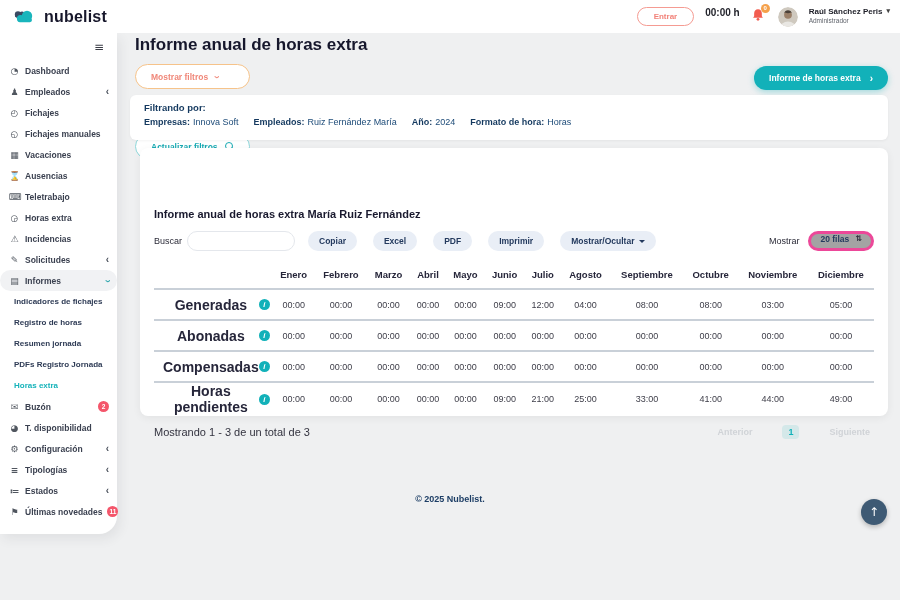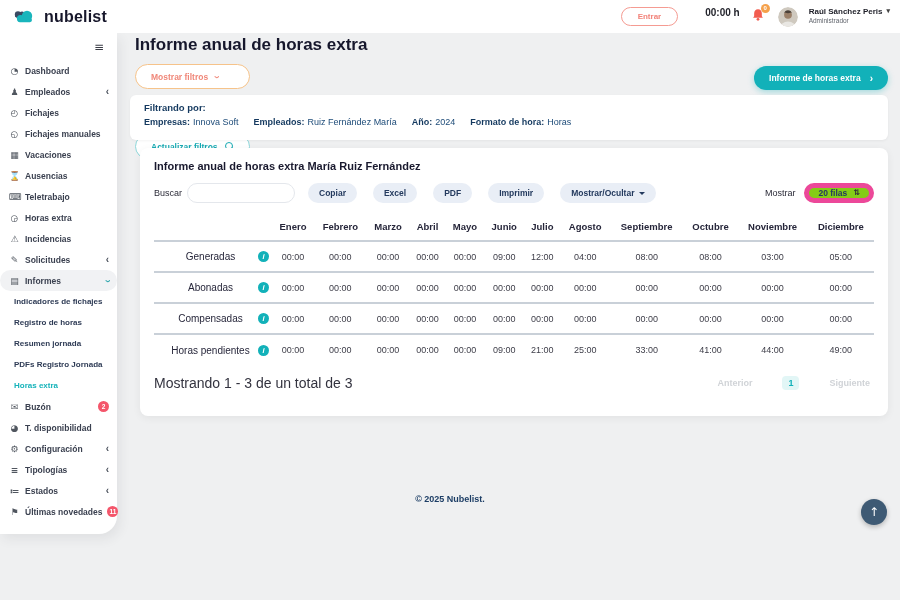--- a/index.html
+++ b/index.html
@@ -5,21 +5,21 @@
   * { margin:0; padding:0; box-sizing:border-box; }
   body { font-family:"Liberation Sans", sans-serif; background:#dfe1e3; }
   .app { position:relative; width:900px; height:600px; background:#eff0f1; overflow:hidden; }
 
   
   .topbar { position:absolute; left:0; top:0; width:900px; height:33px; background:#ffffff; display:flex; align-items:center; padding:0 10px 0 12px; z-index:5; }
   .logo { display:flex; align-items:center; gap:6px; cursor:pointer; }
   .logo-text { font-size:16px; font-weight:800; color:#17172b; letter-spacing:.2px; }
   .top-right { margin-left:auto; display:flex; align-items:flex-start; gap:11px; }
   .entrar-btn { border:1.5px solid #f59b92; color:#f2837a; background:#fff; border-radius:11px; font-size:8px; font-weight:600; padding:4px 16px; cursor:pointer; font-family:inherit; }
-  .timer { font-size:10px; font-weight:700; color:#23242c;margin-left:16px; }
+  .timer { font-size:10px; font-weight:700; color:#23242c; }
   .bell-wrap { position:relative; cursor:pointer; width:16px; height:16px; }
   .bell-badge { position:absolute; top:-3px; right:-3px; background:#f5a14b; color:#fff; width:9px; height:9px; border-radius:50%; font-size:6px; font-weight:700; display:flex; align-items:center; justify-content:center; }
   .avatar { width:20px; height:20px; border-radius:50%; overflow:hidden; cursor:pointer; flex:0 0 auto; }
   .user-block { display:flex; flex-direction:column; line-height:1.25; cursor:pointer; }
   .user-name { font-size:8px; font-weight:700; color:#1c1d26; display:flex; align-items:center; gap:4px; }
   .user-caret { font-size:7px; color:#444; }
   .user-role { font-size:6.5px; color:#61656d; }
 
   
   .sidebar { position:absolute; left:0; top:33px; width:117px; height:501px; background:#ffffff; border-radius:0 0 18px 0; box-shadow:3px 5px 12px rgba(50,50,70,.08); z-index:4; }
@@ -49,43 +49,43 @@
   .mag-ic::after { content:""; position:absolute; left:6px; top:6px; width:3.5px; height:1.4px; background:#17aab3; border-radius:1px; transform:rotate(45deg); }
   .informe-btn { position:absolute; right:12px; top:66px; height:24px; background:#12b1b9; color:#fff; border:none; border-radius:12px; font-size:8.5px; font-weight:600; display:flex; align-items:center; gap:9px; padding:0 15px; cursor:pointer; box-shadow:0 2px 6px rgba(18,177,185,.35); font-family:inherit; }
   .informe-btn .arr { font-size:10px; font-weight:700; }
 
   .filter-card { position:absolute; left:130px; top:95px; width:758px; height:45px; background:#fff; border-radius:6px; padding:7px 14px; box-shadow:0 1px 3px rgba(0,0,0,.05); }
   .fc-head { font-size:9.5px; font-weight:700; color:#14395f; }
   .fc-line { margin-top:4px; display:flex; gap:15px; font-size:9px; color:#1d4b78; }
   .fc-item b { font-weight:700; color:#14395f; margin-right:3px; }
 
   .report-card { position:absolute; left:140px; top:148px; width:748px; height:268px; background:#fff; border-radius:8px; padding:12px 14px; box-shadow:0 2px 8px rgba(0,0,0,.06); }
-  .rc-title { font-size:11px; font-weight:700; color:#19192e; }
+  .rc-title { font-size:11px; font-weight:700; color:#19192e;margin-top:48px; }
   .rc-controls { display:flex; align-items:center; margin-top:11px; }
   .search-label { font-size:9px; color:#2b2b38; margin-right:5px; }
   .search-input { width:108px; height:20px; border:1px solid #e4e7ec; border-radius:10px; outline:none; padding:0 8px; font-size:9px; font-family:inherit; color:#333; background:#fff; }
   .pills { display:flex; gap:16px; margin-left:13px; align-items:center; }
   .pill { background:#e9eef6; color:#243a5e; font-size:8.5px; font-weight:600; padding:5px 11px; border-radius:12px; cursor:pointer; display:inline-flex; align-items:center; gap:5px; }
   .tri-down { width:0; height:0; border:3px solid transparent; border-top-color:#243a5e; margin-top:3px; }
   .rc-right { margin-left:auto; display:flex; align-items:center; gap:9px; }
   .show-label { font-size:9px; color:#2b2b38; }
-  .rows-select { border:5px solid #ec4899; border-radius:10px; height:20px; padding:0 9px; font-size:8.5px; font-weight:600; color:#243a5e; display:flex; align-items:flex-start; gap:6px; cursor:pointer; background:#84cc16; }
+  .rows-select { border:3px solid #ec4899; border-radius:10px; height:20px; padding:0 9px; font-size:8.5px; font-weight:600; color:#243a5e; display:flex; align-items:flex-start; gap:6px; cursor:pointer; background:#a3a3a3; }
   .updown { font-family:"DejaVu Sans",sans-serif; font-size:8px; color:#2b2b38; }
 
   table.report { width:100%; border-collapse:collapse; margin-top:9px; }
   table.report thead th { font-size:9.5px; font-weight:700; color:#26263a; padding:9px 3px 8px; text-align:center; border-bottom:2px solid #c9d0d8; }
   table.report th.corner { width:118px; }
   table.report tbody tr + tr { border-top:2px solid #c9d0d8; }
   table.report tbody td { font-size:9px; color:#3d3d48; text-align:center; height:31px; padding:0 3px; }
   .label-flex { display:flex; align-items:center; padding-left:6px; }
-  .label-flex .lbl { flex:1; text-align:center; font-weight:400; font-size:10px; color:#26263a; }
+  .label-flex .lbl { flex:1; text-align:center; font-weight:700; font-size:14px; color:#26263a; }
   .info-icon { width:11px; height:11px; border-radius:50%; background:#12b1b9; color:#fff; font-size:7.5px; font-weight:700; font-style:italic; display:flex; align-items:center; justify-content:center; cursor:pointer; flex:0 0 auto; }
 
   .rc-footer { display:flex; align-items:center; margin-top:10px; }
-  .summary { font-size:14px; color:#33333f; }
+  .summary { font-size:11px; color:#33333f; }
   .pagination { margin-left:auto; display:flex; align-items:center; gap:30px; font-size:9px; font-weight:600; margin-right:4px; }
   .page-prev,.page-next { color:#d0d3d7; cursor:pointer; }
   .page-current { color:#12b1b9; background:rgba(18,177,185,.12); padding:2px 6px; border-radius:4px; cursor:pointer; }
 
   .copyright { position:absolute; top:494px; left:0; width:900px; text-align:center; font-size:9px; font-weight:700; color:#1d3e66; }
   .scrolltop { position:absolute; left:861px; top:499px; width:26px; height:26px; border-radius:50%; background:#3e5a74; color:#fff; border:none; display:flex; align-items:center; justify-content:center; font-size:12px; cursor:pointer; box-shadow:0 2px 5px rgba(0,0,0,.25); font-family:"DejaVu Sans",sans-serif; }
 </style>
 </head>
 <body>
 

